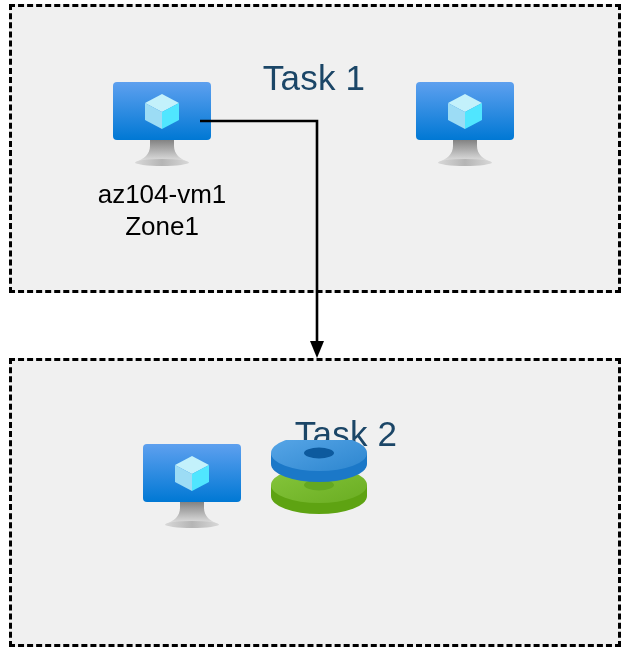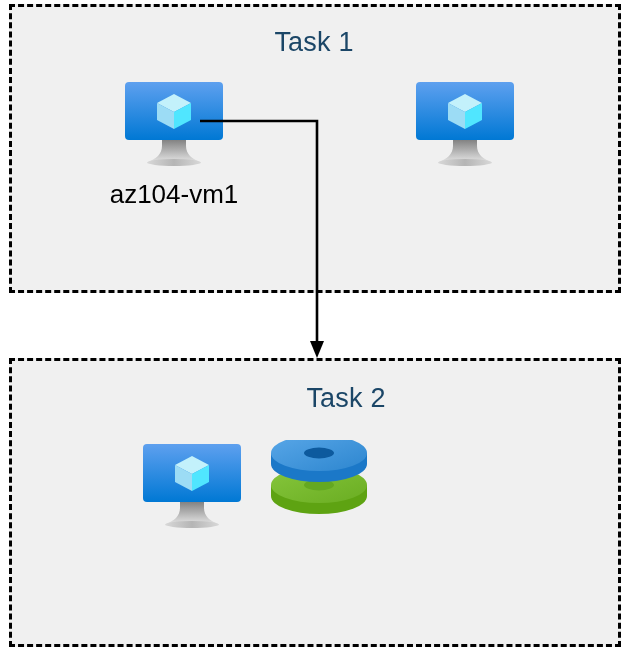--- a/index.html
+++ b/index.html
@@ -42,35 +42,36 @@
     width: 612px;
     height: 289px;
   }
 
   
   .task-title {
     position: absolute;
     width: 100%;
     text-align: center;
     color: #1b4667;
-    font-size: 27px;
+    font-size: 35px;
     line-height: 32px;
     letter-spacing: 0.2px;
     white-space: nowrap;
+    margin-top: 36px;
   }
   #task-1-title { left: 0; top: 26px; }
   #task-2-title { left: 0; top: 382px; padding-left: 32px; }
 
   
   .node {
     position: absolute;
     width: 220px;
     text-align: center;
   }
-  #node-vm1 { left: 64px; top: 78px; }
+  #node-vm1 { left: 52px; top: 78px; }
   #node-vm2 { left: 355px; top: 78px; }
   #node-task2 { left: 145px; top: 440px; }
 
   .node-label {
     margin-top: 12px;
     color: #000000;
     font-size: 26px;
     line-height: 32px;
     white-space: nowrap;
   }
@@ -141,20 +142,21 @@
 
         <g transform="translate(53,33)">
           <path d="M0,-17 L17,-8 L0,1 L-17,-8 Z" fill="#c3f1fb"></path>
           <path d="M-17,-8 L0,1 L0,18 L-17,9 Z" fill="#9cdcf5"></path>
           <path d="M17,-8 L0,1 L0,18 L17,9 Z" fill="#50e6ff"></path>
         </g>
       </svg>
     </span>
     <div class="node-label">
       <span class="node-label-line">az104-vm1</span>
+      <span class="node-label-line">Zone1</span>
     </div>
   </div>
 
   <div class="node" id="node-vm2">
     <span class="icon-vm">
       <svg viewBox="0 0 106 88" width="106" height="88" xmlns="http://www.w3.org/2000/svg">
         <defs>
           <linearGradient id="vmScreen2" x1="0" y1="0" x2="0" y2="1">
             <stop offset="0%" stop-color="#5ea0ef"></stop>
             <stop offset="100%" stop-color="#0078d4"></stop>

